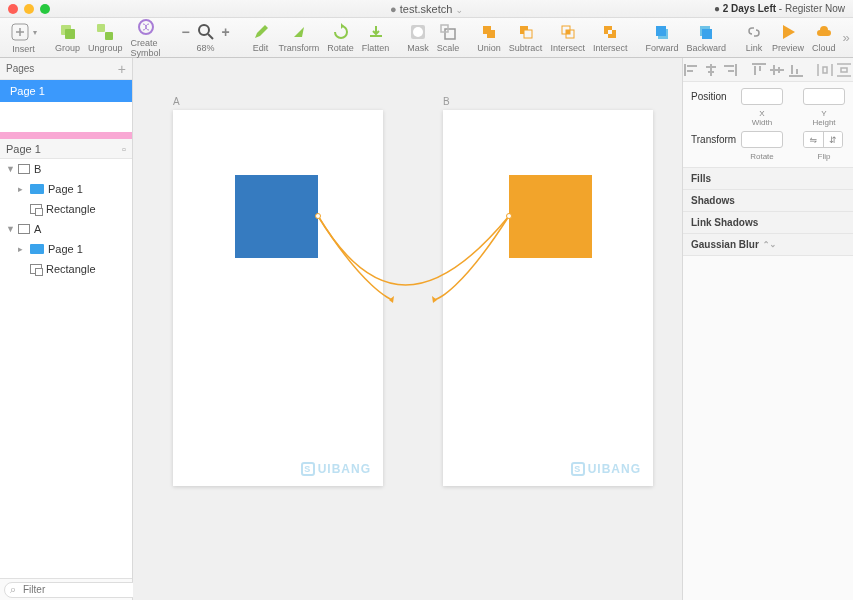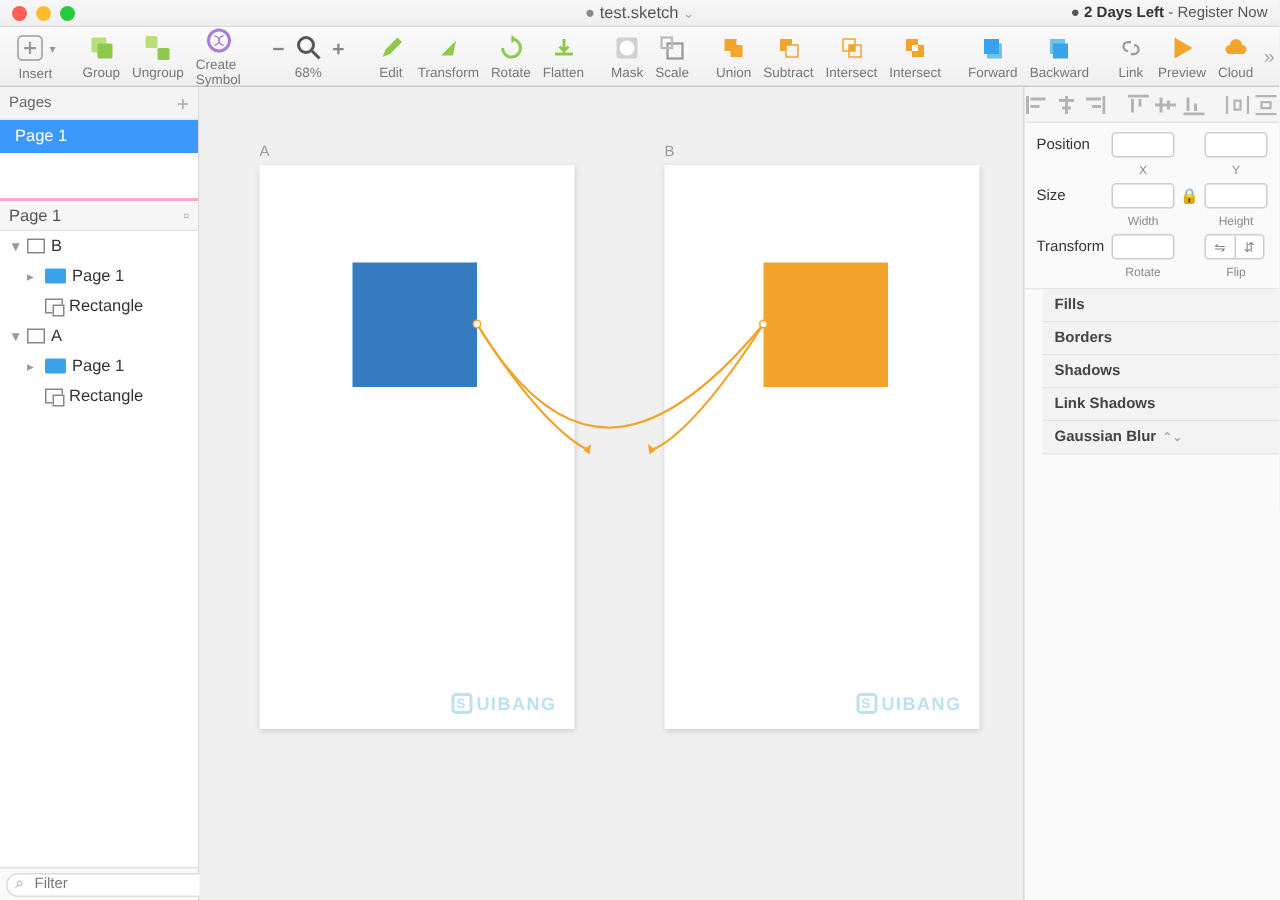--- a/index.html
+++ b/index.html
@@ -32,21 +32,21 @@
     .main { display:flex; height: calc(600px - 18px - 40px); }
     .sidebar-left { width:133px; background:#fff; border-right:1px solid #d9d9d9; display:flex; flex-direction:column; }
     .canvas-area { flex:1; background:#f0f0f0; position:relative; overflow:hidden; border-right:1px solid #d9d9d9;}
     .sidebar-right { width:170px; background:#fafafa; display:flex; flex-direction:column; }
 
     
     .pages-header { height:22px; display:flex; align-items:center; justify-content:space-between; padding:0 6px; border-bottom:1px solid #e6e6e6; color:#666; font-size:10px; background:#f4f4f4;}
     .plus { color:#aaa; font-size:14px; cursor:pointer; }
     .page-row { height:22px; display:flex; align-items:center; padding:0 10px; font-size:11px; }
     .page-row.sel { background:#3b99fc; color:#fff; }
-    .pages-section { border-bottom:2px solid #f9a8d4; }
+    .pages-section { border-bottom:7px solid #f9a8d4; }
     .pages-list { min-height:52px; }
     .layers-header { height:20px; display:flex; align-items:center; justify-content:space-between; padding:0 6px; color:#555; font-size:11px; background:#f6f6f6; border-bottom:1px solid #e6e6e6;}
     .layers { flex:1; overflow:auto; font-size:11px; }
     .layer-row { height:20px; display:flex; align-items:center; padding-left:6px; gap:4px; color:#333;}
     .disclosure { width:8px; color:#999; font-size:9px; display:inline-block; }
     .layer-icon-artboard { width:12px; height:10px; border:1px solid #888; background:#fff; }
     .layer-icon-rect { width:12px; height:10px; border:1px solid #888; background:#fff; position:relative; }
     .layer-icon-rect::after { content:""; position:absolute; width:6px; height:6px; background:#fff; border:1px solid #888; left:4px; top:3px;}
     .layer-icon-page { width:14px; height:10px; background:#3aa3ec; border-radius:1px; }
     .indent1 { padding-left:18px; } .indent2 { padding-left:30px; }
@@ -72,21 +72,21 @@
     .insp-row { display:flex; align-items:center; margin-bottom:4px; gap:4px;}
     .insp-row .lbl { width:46px; color:#333; font-size:10px;}
     .insp-row input { width:42px; height:17px; border:1px solid #ccc; border-radius:3px; font-size:10px; text-align:center; background:#fff;}
     .sub-lbl { font-size:8px; color:#888; text-align:center; }
     .sub-lbls { display:flex; gap:4px; margin-left:50px;}
     .sub-lbls span { width:42px; text-align:center;}
     .link-icon { width:12px; color:#aaa; font-size:10px; text-align:center;}
     .seg { display:flex; border:1px solid #ccc; border-radius:3px; overflow:hidden; height:17px; width:40px;}
     .seg span { flex:1; display:flex; align-items:center; justify-content:center; font-size:9px; color:#888; background:#fff;}
     .seg span:first-child { border-right:1px solid #ccc;}
-    .insp-header { height:22px; display:flex; align-items:center; padding:0 8px; font-size:10px; font-weight:bold; color:#444; border-bottom:1px solid #e5e5e5; background:#f3f3f3;margin-left:12px;}
+    .insp-header { height:22px; display:flex; align-items:center; padding:0 8px; font-size:10px; font-weight:bold; color:#444; border-bottom:1px solid #e5e5e5; background:#f3f3f3;}
     .chev { color:#aaa; font-size:8px; margin-left:4px;}
     .overflow-btn { color:#aaa; font-size:13px; margin-left:3px;}
   </style>
 </head>
 <body>
 
 <div class="titlebar">
   <div class="traffic">
     <span class="tl-close"></span>
     <span class="tl-min"></span>
@@ -429,26 +429,20 @@
         <input style="">
         <span class="link-icon"></span>
         <input style="">
       </div>
       <div class="sub-lbls">
           <span class="sub-lbl">X</span>
           <span style="width:12px"></span>
           <span class="sub-lbl">Y</span>
         </div>
 
-      <div class="insp-row" style="margin-top:4px;">
-        <span class="lbl">Size</span>
-        <input style="">
-        <span class="link-icon">🔒</span>
-        <input style="">
-      </div>
       <div class="sub-lbls">
           <span class="sub-lbl">Width</span>
           <span style="width:12px"></span>
           <span class="sub-lbl">Height</span>
         </div>
 
       <div class="insp-row" style="margin-top:4px;">
         <span class="lbl">Transform</span>
         <input style="">
         <span class="link-icon"></span>
@@ -461,23 +455,20 @@
           <span class="sub-lbl">Rotate</span>
           <span style="width:12px"></span>
           <span class="sub-lbl">Flip</span>
         </div>
     </div>
 
     <div class="insp-header">
         <span>Fills</span>
       </div>
     <div class="insp-header">
-        <span>Borders</span>
-      </div>
-    <div class="insp-header">
         <span>Shadows</span>
       </div>
     <div class="insp-header">
         <span>Link Shadows</span>
       </div>
     <div class="insp-header">
         <span>Gaussian Blur</span>
         <span class="chev">⌃⌄</span>
       </div>
   </div>

